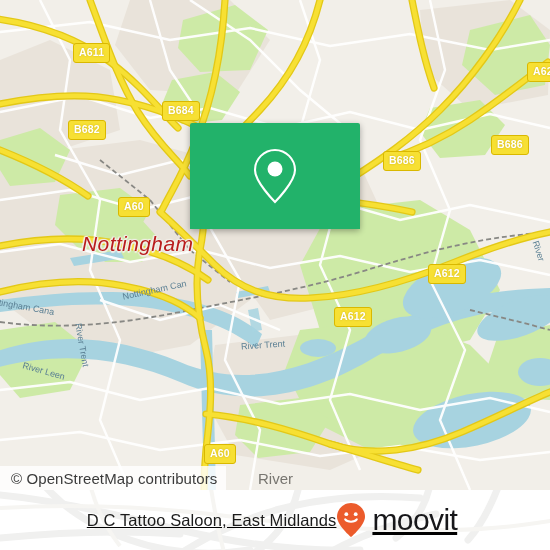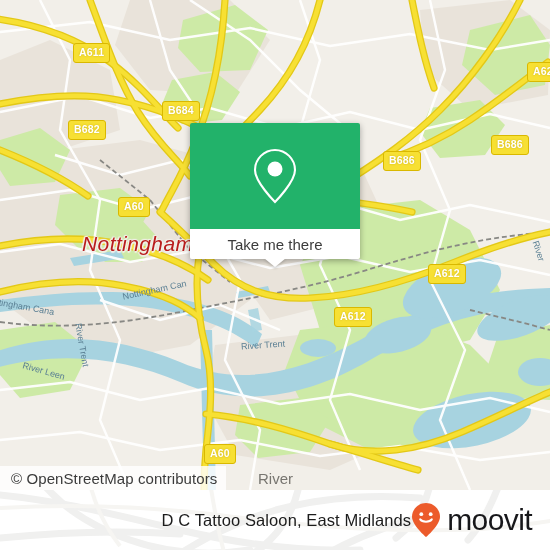--- a/index.html
+++ b/index.html
@@ -151,23 +151,24 @@
     left: 0; top: 0;
     width: 550px; height: 60px;
     opacity: 1;
   }
   .footer-inner {
     position: relative;
     width: 100%;
     height: 100%;
     display: flex;
     align-items: center;
-    justify-content: flex-end;
+    justify-content: center;
     padding: 0 18px 0 12px;
     box-sizing: border-box;
+    text-decoration: underline;
   }
   .place-title {
     font-size: 16.5px;
     color: #1c1c1c;
     letter-spacing: 0.1px;
     white-space: nowrap;
   }
   .moovit-logo {
     display: flex;
     align-items: center;
@@ -338,24 +339,20 @@
       <span>© OpenStreetMap contributors</span>
     </div>
 
     <div class="popup">
       <div class="popup-head">
         <svg width="52" height="60" viewBox="0 0 52 60">
           <path d="M26 4 C15 4 6 13 6 24 C6 36 26 56 26 56 C26 56 46 36 46 24 C46 13 37 4 26 4 Z" fill="none" stroke="#ffffff" stroke-width="2.1"></path>
           <circle cx="26" cy="23" r="7.5" fill="#ffffff"></circle>
         </svg>
       </div>
-      <div class="popup-foot">
-        <span>Take me there</span>
-        <span class="popup-tail"></span>
-      </div>
     </div>
 
   </div>
 
   <div class="footer">
 
     <svg class="footer-watermark" width="550" height="60" viewBox="0 0 550 60">
       <rect x="0" y="0" width="550" height="60" fill="#ffffff"></rect>
       <g stroke="#f0f0ef" stroke-width="7" fill="none" stroke-linecap="round">
         <path d="M-10,4 C60,10 120,26 180,40 C240,54 300,62 360,60"></path>

